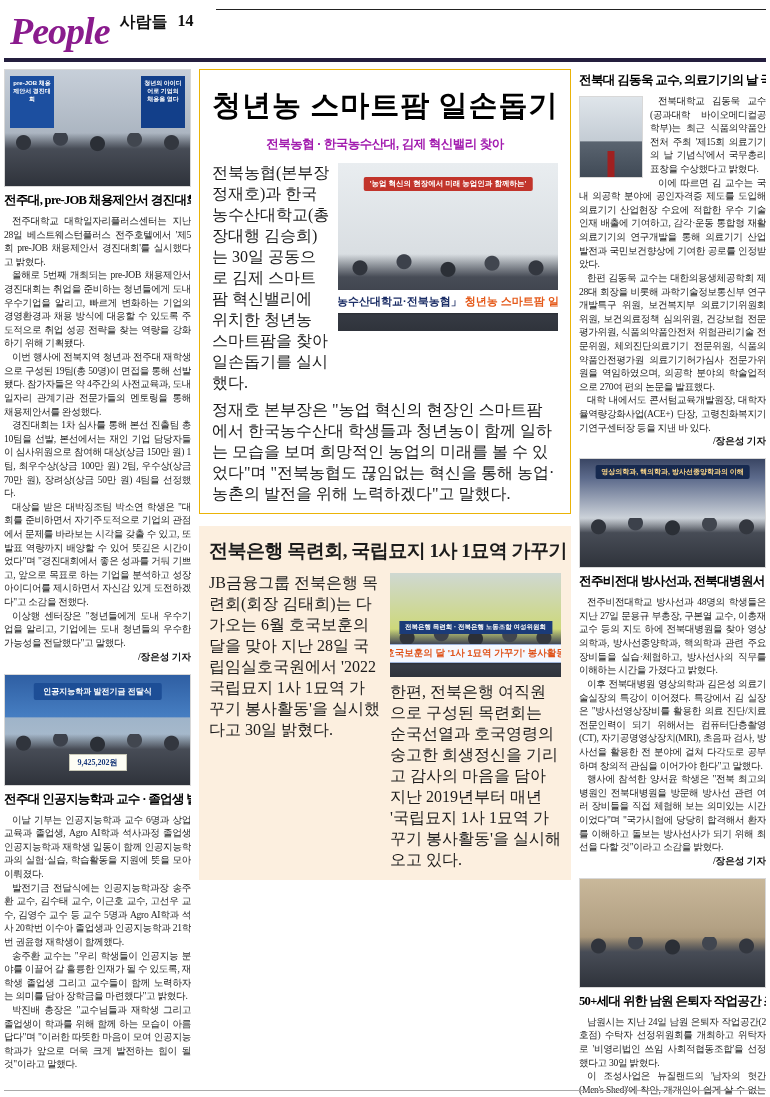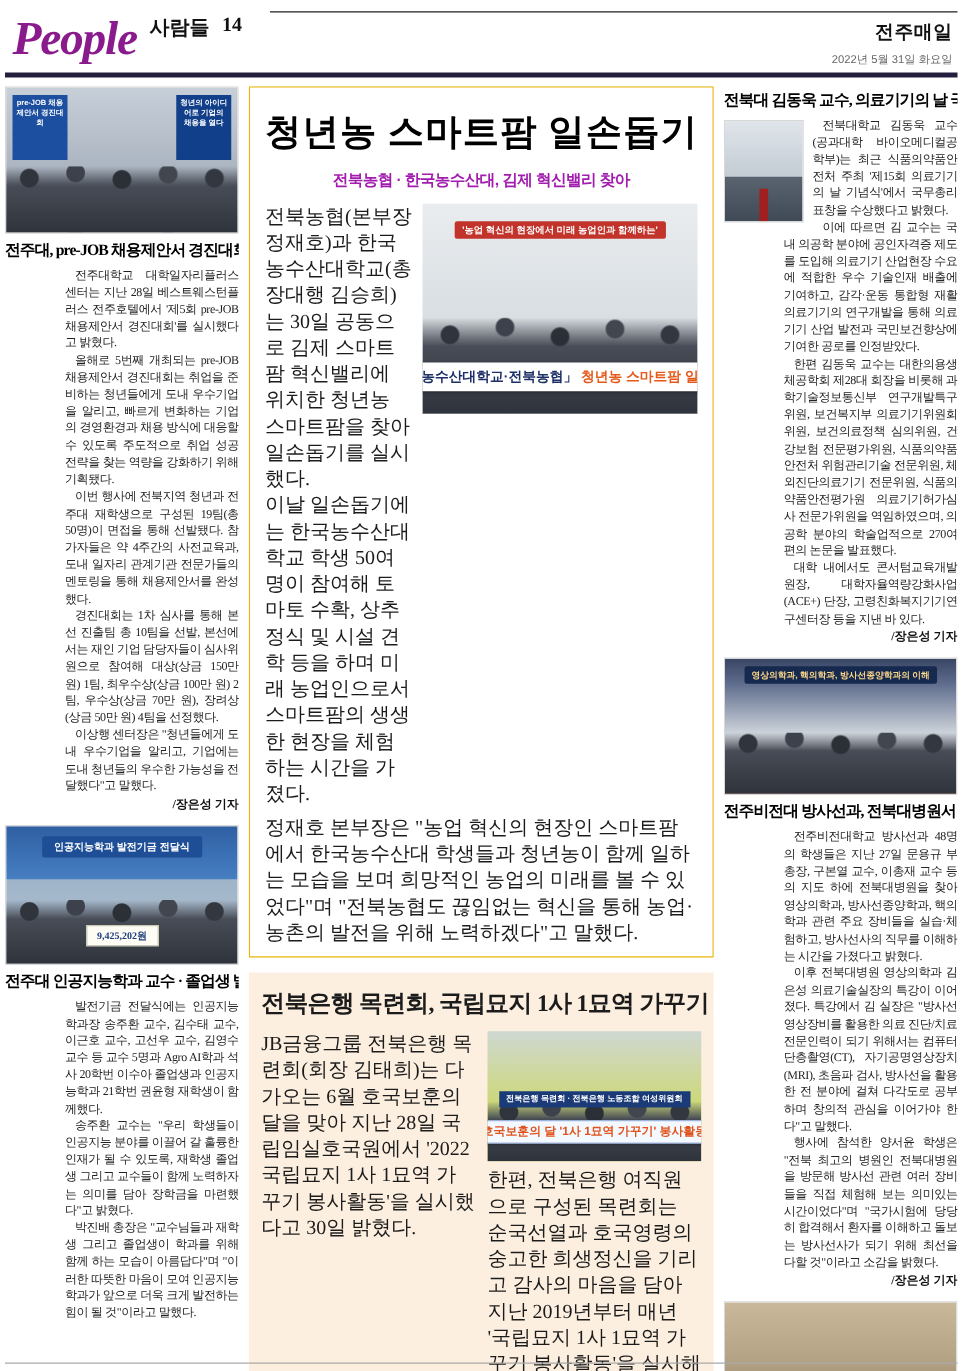--- a/index.html
+++ b/index.html
@@ -26,21 +26,21 @@
   
   .cols { display:flex; gap:8px; padding-top:7px; height:1036px; overflow:hidden; }
   .col { overflow:hidden; }
   .col-l { width:187px; }
   .col-c { width:372px; }
   .col-r { width:187px; }
 
   
   .art { margin-bottom:10px; }
   .art-title { font-size:12.6px; font-weight:bold; letter-spacing:-0.7px; margin:3px 0 5px; color:#000; white-space:nowrap; }
-  .art p { font-size:9.6px; line-height:1.42; text-align:justify; text-indent:8px; color:#222; letter-spacing:-0.3px;padding-left:48px; }
+  .art p { font-size:9.6px; line-height:1.42; text-align:justify; text-indent:8px; color:#222; letter-spacing:-0.3px; }
   .byline { font-size:9.6px; font-weight:bold; text-align:right; margin-top:1px; color:#111; }
 
   
   .ph { position:relative; width:100%; margin-bottom:5px; overflow:hidden; border:1px solid #d8d8d8; }
   .ph-banner { position:absolute; left:50%; transform:translateX(-50%); background:#fff; font-family:"Liberation Sans",sans-serif; font-weight:bold; text-align:center; white-space:nowrap; padding:2px 6px; border-radius:2px; box-shadow:0 1px 2px rgba(0,0,0,.25); }
   .crowd { position:absolute; left:0; right:0; bottom:0; height:46%;
     background:
       radial-gradient(circle at 10% 18%, #30343c 7px, transparent 8px),
       radial-gradient(circle at 30% 10%, #3c414b 7px, transparent 8px),
       radial-gradient(circle at 50% 20%, #2b2f36 7px, transparent 8px),
@@ -89,70 +89,67 @@
 
 <div class="page">
 
   <div class="hdr">
     <div class="hdr-topline"></div>
     <div class="hdr-left">
       <span class="logo-en">People</span>
       <span class="logo-ko">사람들</span>
       <span class="page-num">14</span>
     </div>
-    <div class="hdr-right">
-      <div class="masthead">전주매일</div>
-      <div class="pub-date">2022년 5월 31일 화요일</div>
-    </div>
   </div>
   <div class="hdr-rule"></div>
 
   <div class="cols">
 
     <div class="col col-l">
 
       <div class="art">
         <div class="ph ph-prejob">
           <div class="panel-blue pl">pre-JOB 채용 제안서 경진대회</div>
           <div class="panel-blue pr">청년의 아이디어로 기업의 채용을 열다</div>
           <div class="crowd"></div>
         </div>
         <div class="art-title">전주대, pre-JOB 채용제안서 경진대회 성료</div>
         <p>전주대학교 대학일자리플러스센터는 지난 28일 베스트웨스턴플러스 전주호텔에서 '제5회 pre-JOB 채용제안서 경진대회'를 실시했다고 밝혔다.</p>
         <p>올해로 5번째 개최되는 pre-JOB 채용제안서 경진대회는 취업을 준비하는 청년들에게 도내 우수기업을 알리고, 빠르게 변화하는 기업의 경영환경과 채용 방식에 대응할 수 있도록 주도적으로 취업 성공 전략을 찾는 역량을 강화하기 위해 기획됐다.</p>
         <p>이번 행사에 전북지역 청년과 전주대 재학생으로 구성된 19팀(총 50명)이 면접을 통해 선발됐다. 참가자들은 약 4주간의 사전교육과, 도내 일자리 관계기관 전문가들의 멘토링을 통해 채용제안서를 완성했다.</p>
         <p>경진대회는 1차 심사를 통해 본선 진출팀 총 10팀을 선발, 본선에서는 재인 기업 담당자들이 심사위원으로 참여해 대상(상금 150만 원) 1팀, 최우수상(상금 100만 원) 2팀, 우수상(상금 70만 원), 장려상(상금 50만 원) 4팀을 선정했다.</p>
+        <p>대상을 받은 대박징조팀 박소연 학생은 "대회를 준비하면서 자기주도적으로 기업의 관점에서 문제를 바라보는 시각을 갖출 수 있고, 또 발표 역량까지 배양할 수 있어 뜻깊은 시간이었다"며 "경진대회에서 좋은 성과를 거둬 기쁘고, 앞으로 목표로 하는 기업을 분석하고 성장 아이디어를 제시하면서 자신감 있게 도전하겠다"고 소감을 전했다.</p>
         <p>이상행 센터장은 "청년들에게 도내 우수기업을 알리고, 기업에는 도내 청년들의 우수한 가능성을 전달했다"고 말했다.</p>
         <div class="byline">/장은성 기자</div>
       </div>
 
       <div class="art">
         <div class="ph ph-fund">
           <div class="fund-banner">인공지능학과 발전기금 전달식</div>
           <div class="crowd"></div>
           <div class="fund-check">9,425,202원</div>
         </div>
         <div class="art-title">전주대 인공지능학과 교수 · 졸업생 발전기금 기부</div>
+        <p>이날 기부는 인공지능학과 교수 6명과 상업교육과 졸업생, Agro AI학과 석사과정 졸업생 인공지능학과 재학생 일동이 함께 인공지능학과의 실험·실습, 학습활동을 지원에 뜻을 모아 이뤄졌다.</p>
         <p>발전기금 전달식에는 인공지능학과장 송주환 교수, 김수태 교수, 이근호 교수, 고선우 교수, 김영수 교수 등 교수 5명과 Agro AI학과 석사 20학번 이수아 졸업생과 인공지능학과 21학번 권윤형 재학생이 함께했다.</p>
         <p>송주환 교수는 "우리 학생들이 인공지능 분야를 이끌어 갈 훌륭한 인재가 될 수 있도록, 재학생 졸업생 그리고 교수들이 함께 노력하자는 의미를 담아 장학금을 마련했다"고 밝혔다.</p>
         <p>박진배 총장은 "교수님들과 재학생 그리고 졸업생이 학과를 위해 함께 하는 모습이 아름답다"며 "이러한 따뜻한 마음이 모여 인공지능학과가 앞으로 더욱 크게 발전하는 힘이 될 것"이라고 말했다.</p>
 
       </div>
 
     </div>
 
     <div class="col col-c">
 
       <div class="lead-box">
         <div class="lead-h1">청년농 스마트팜 일손돕기</div>
         <div class="lead-sub">전북농협 · 한국농수산대, 김제 혁신밸리 찾아</div>
         <div class="lead-flex">
           <div class="lead-intro">
             <p>전북농협(본부장 정재호)과 한국농수산대학교(총장대행 김승희)는 30일 공동으로 김제 스마트팜 혁신밸리에 위치한 청년농 스마트팜을 찾아 일손돕기를 실시했다.</p>
-            <p>이날 일손돕기에는 한국농수산대학교 학생 50여명이 참여해 토마토 수확, 상추 정식 및 시설 견학 등을 하며 미래 농업인으로서 스마트팜의 생생한 현장을 체험하는 시간을 가졌다.</p>
           </div>
           <div class="lead-photo-wrap">
             <div class="ph ph-lead">
               <div class="ph-banner lead-tag">'농업 혁신의 현장에서 미래 농업인과 함께하는'</div>
               <div class="crowd"></div>
               <div class="ph-banner lead-main">
                 <span class="org">「한국농수산대학교·전북농협」</span>
                 <span class="ttl">청년농 스마트팜 일손돕기</span>
               </div>
             </div>

